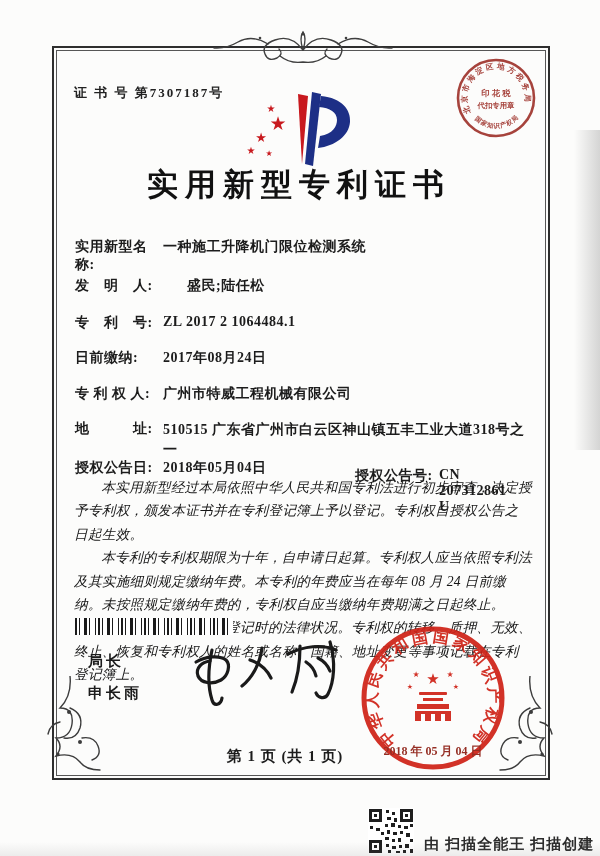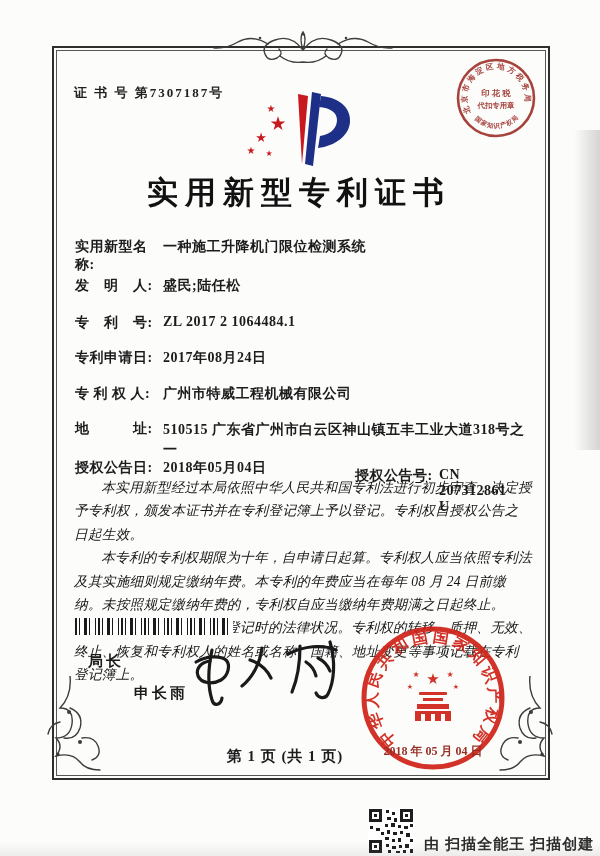--- a/index.html
+++ b/index.html
@@ -20,21 +20,21 @@
   }
   
   .orn{color:#3f3f3f;}
   
   .certno{
     left:74px;top:84px;font-size:13px;letter-spacing:2px;font-weight:600;color:#222;
   }
   
   .title{
     left:52px;top:164px;width:494px;text-align:center;
-    font-size:31px;font-weight:700;letter-spacing:7px;color:#111;margin-top:8px;
+    font-size:31px;font-weight:700;letter-spacing:7px;color:#111;
   }
   
   .fields{left:75px;top:238px;width:462px;font-size:14px;font-weight:600;}
   .frow{position:absolute;left:0;display:flex;}
   .flabel{display:inline-block;width:88px;flex:0 0 88px;letter-spacing:0.5px;}
   .fvalue{display:inline-block;letter-spacing:0.5px;}
   .addr .fvalue{width:368px;line-height:1.45;}
   .grantno{position:absolute;left:280px;top:0;display:flex;margin-top:8px;}
   
   .paras{
@@ -45,21 +45,21 @@
   
   .barcode{
     left:75px;top:618px;width:158px;height:17px;
     background:repeating-linear-gradient(90deg,
       #1b1b1b 0 2px,#fff 2px 4px,#1b1b1b 4px 5px,#fff 5px 9px,
       #1b1b1b 9px 12px,#fff 12px 14px,#1b1b1b 14px 15px,#fff 15px 20px,
       #1b1b1b 20px 21px,#fff 21px 23px);
   }
   
   .director-title{left:88px;top:652px;font-size:15px;font-weight:700;letter-spacing:3px;}
-  .director-name{left:88px;top:684px;font-size:15px;font-weight:700;letter-spacing:3px;margin-left:46px;}
+  .director-name{left:88px;top:684px;font-size:15px;font-weight:700;letter-spacing:3px;}
   
   .pagefoot{left:52px;top:747px;width:466px;text-align:center;font-size:15px;letter-spacing:1px;font-weight:600;}
   
   .scanline{left:368px;top:808px;display:flex;align-items:flex-end;gap:10px;}
   .scantext{font-size:15px;font-weight:700;letter-spacing:1px;color:#2c2c2c;
     font-family:"Liberation Sans","DejaVu Sans",sans-serif;}
   
   .shade-right{right:0;top:130px;width:26px;height:320px;
     background:linear-gradient(to left,rgba(110,110,110,.28),rgba(110,110,110,0));}
   .shade-bottom{left:0;bottom:0;width:100%;height:14px;
@@ -145,30 +145,30 @@
   </text>
   <text x="46" y="44" text-anchor="middle" font-size="8.4" fill="#9b2a22" font-weight="bold">印 花 税</text>
   <text x="46" y="56" text-anchor="middle" font-size="7.4" fill="#9b2a22" font-weight="bold">代扣专用章</text>
 </svg>
 
 <div class="abs fields">
   <div class="frow" style="top:0;">
     <span class="flabel">实用新型名称:</span>
     <span class="fvalue">一种施工升降机门限位检测系统</span>
   </div>
-  <div class="frow" style="top:39px;">
+  <div class="frow" style="top:39px;gap:24px;">
     <span class="flabel">发　明　人:</span>
     <span class="fvalue">盛民;陆任松</span>
   </div>
   <div class="frow" style="top:76px;">
     <span class="flabel">专　利　号:</span>
     <span class="fvalue">ZL 2017 2 1064484.1</span>
   </div>
   <div class="frow" style="top:111px;">
-    <span class="flabel">专利申请日:</span>
+    <span class="flabel">日前缴纳:</span>
     <span class="fvalue">2017年08月24日</span>
   </div>
   <div class="frow" style="top:147px;">
     <span class="flabel">专 利 权 人:</span>
     <span class="fvalue">广州市特威工程机械有限公司</span>
   </div>
   <div class="frow addr" style="top:182px;">
     <span class="flabel">地　　　址:</span>
     <span class="fvalue">510515 广东省广州市白云区神山镇五丰工业大道318号之一</span>
   </div>

